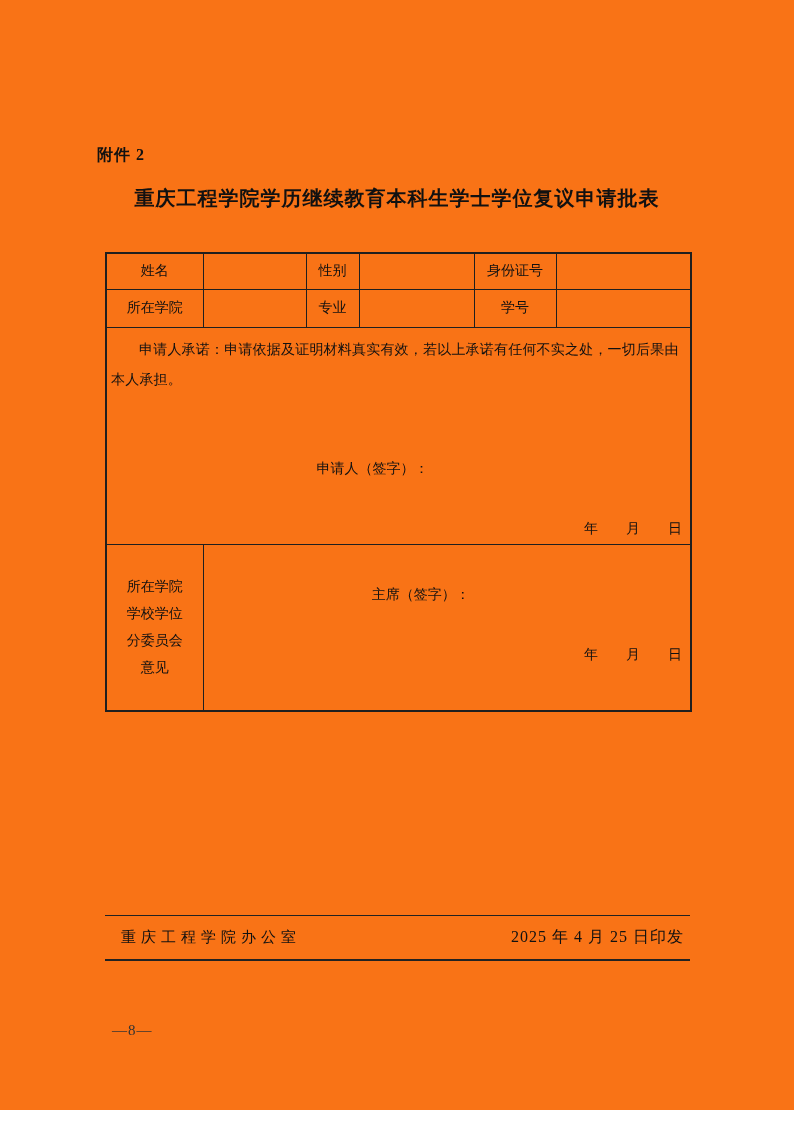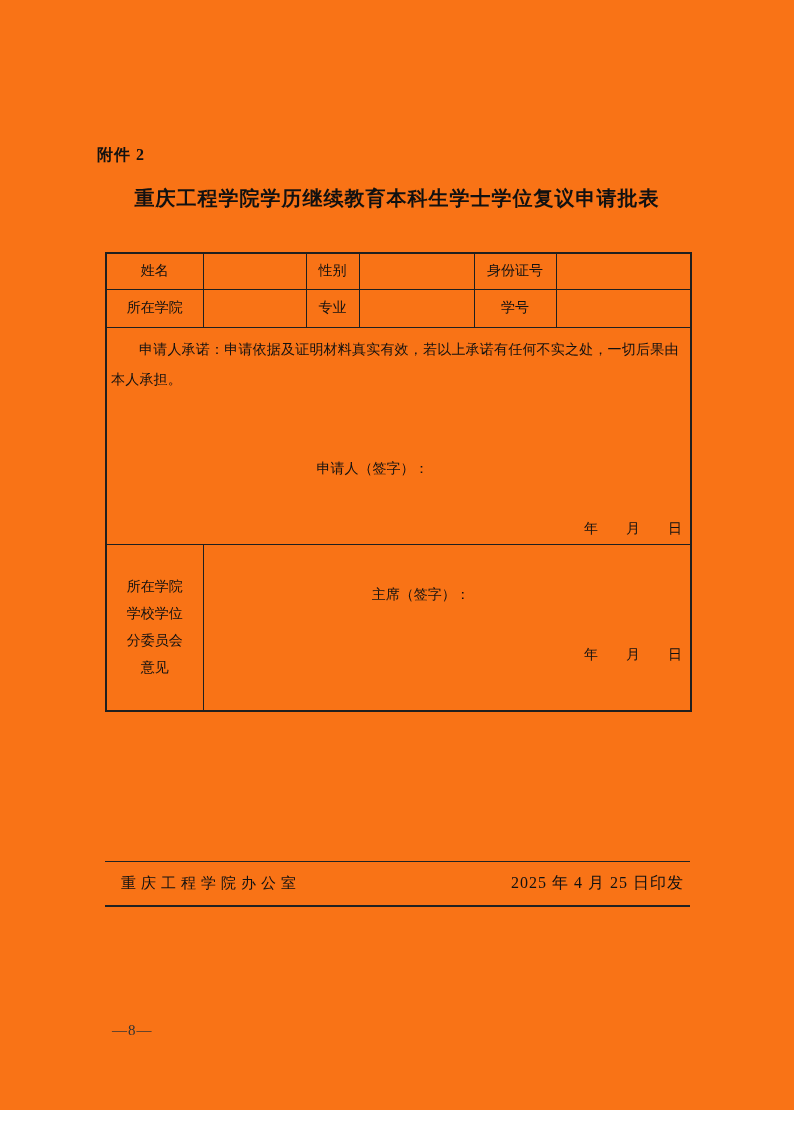--- a/index.html
+++ b/index.html
@@ -80,21 +80,21 @@
     gap: 28px;
     padding-right: 8px;
     margin-top: 9px;
     line-height: 18px;
   }
   .pledge-flex { padding-bottom: 6px; }
   .committee-flex { justify-content: flex-end; padding-bottom: 5px; }
   .doc-footer {
     position: absolute;
     left: 105px;
-    top: 861px;
+    top: 915px;
     width: 585px;
     height: 46px;
     border-top: 1px solid #222222;
     border-bottom: 2px solid #222222;
     display: flex;
     justify-content: space-between;
     align-items: center;
     padding: 0 6px 0 16px;
   }
   .footer-issuer {

